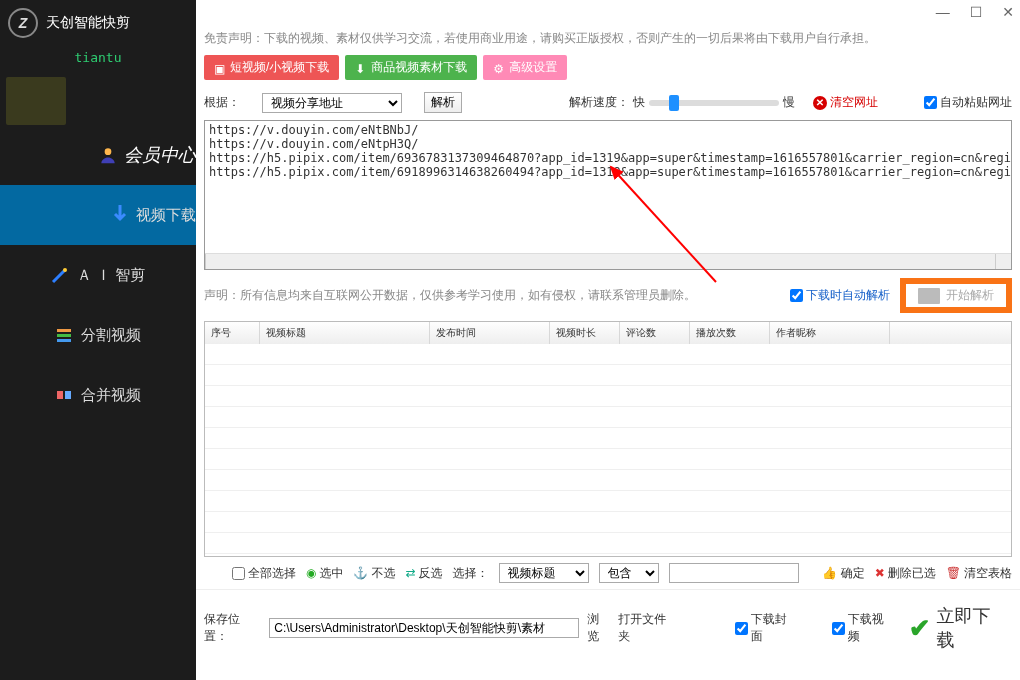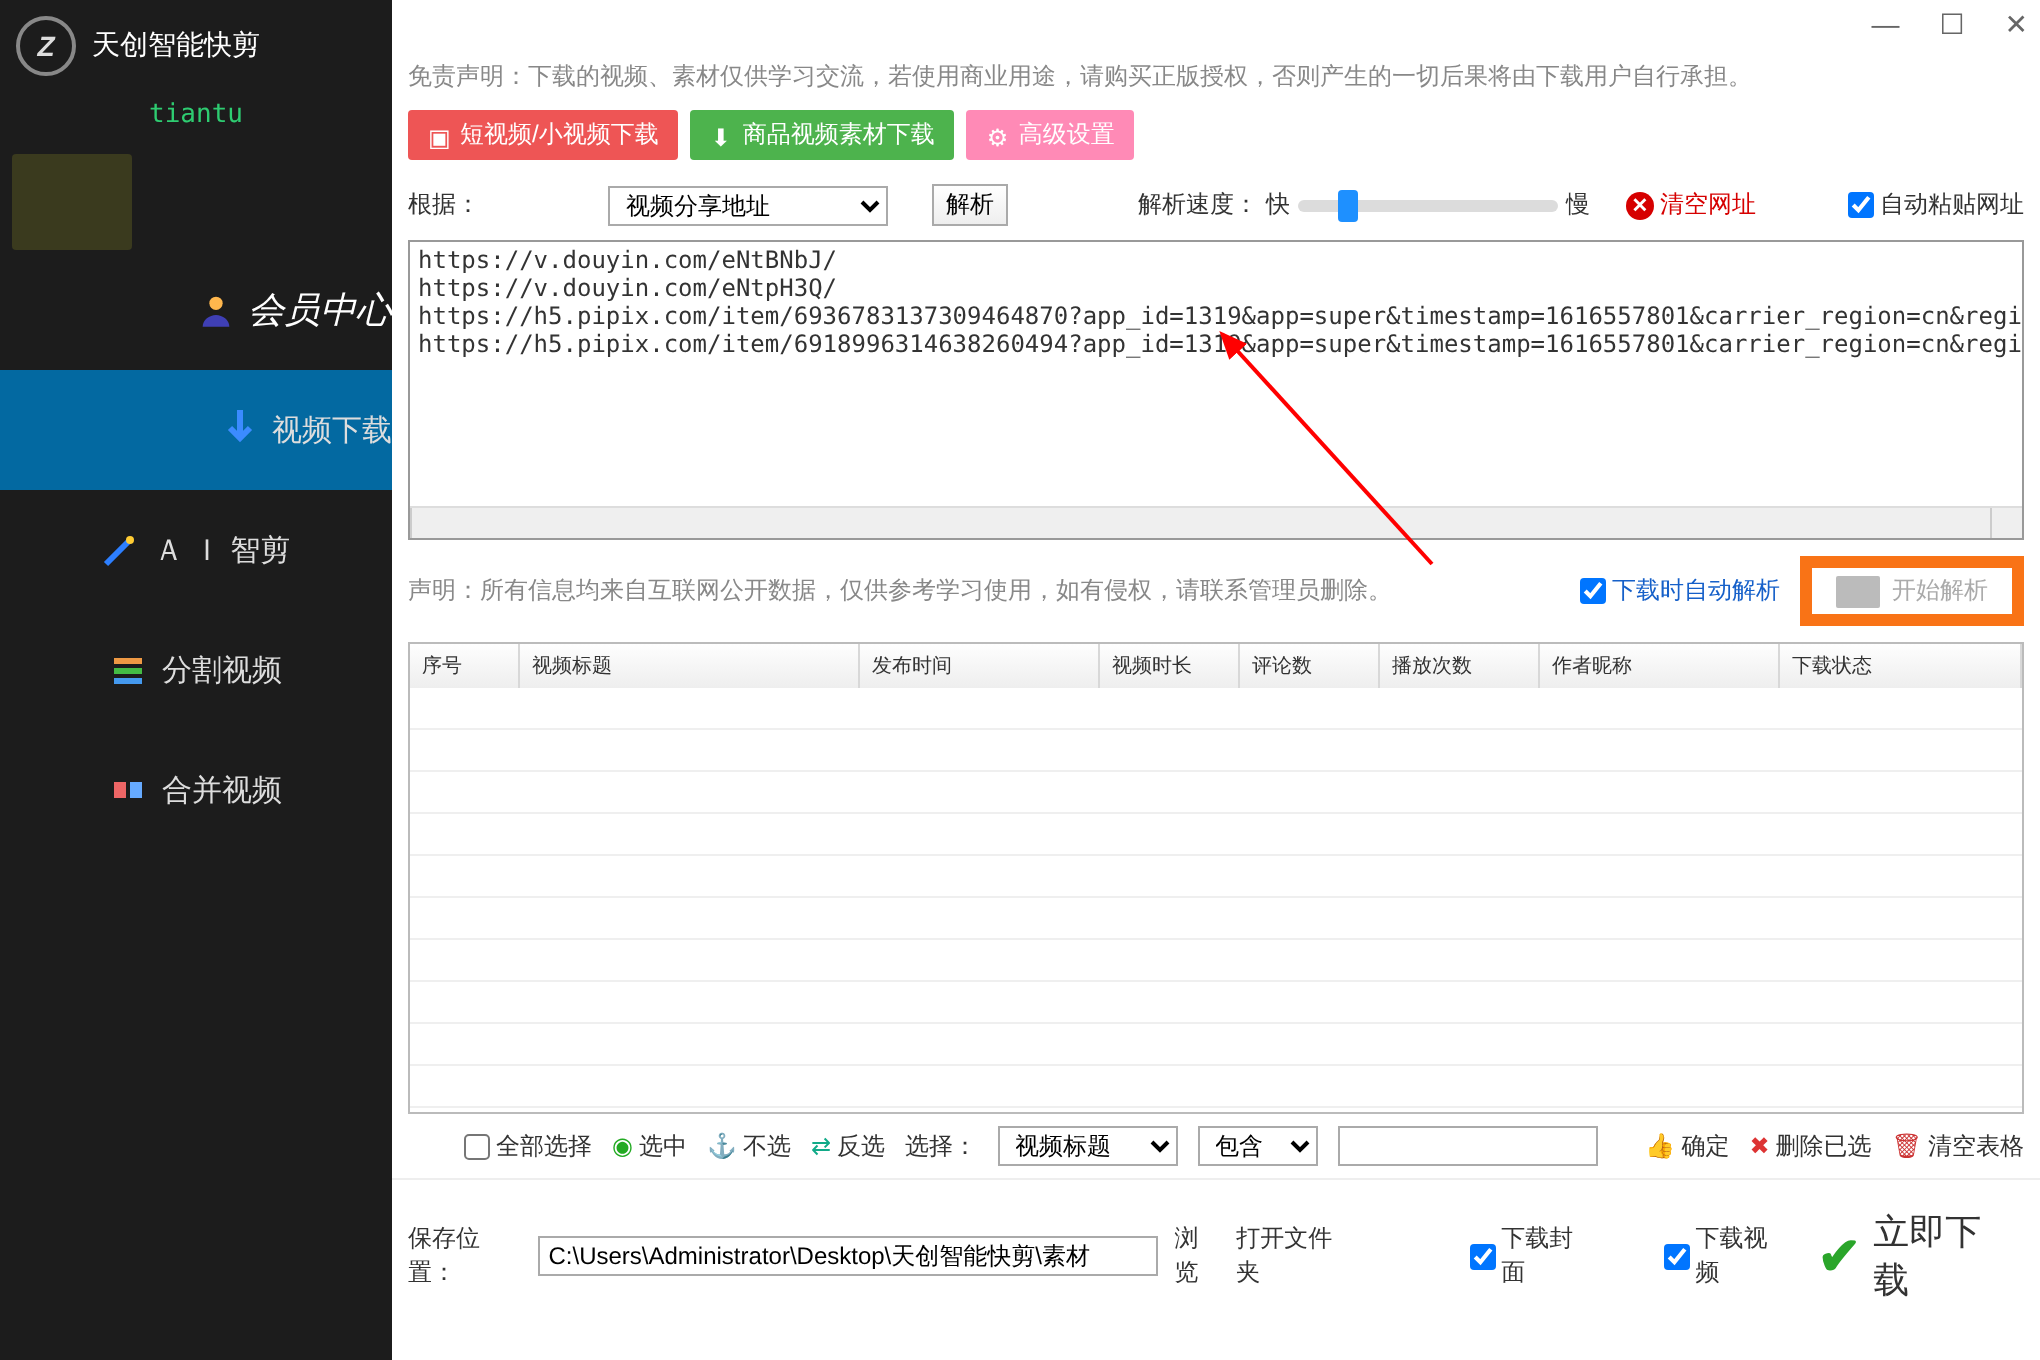--- a/index.html
+++ b/index.html
@@ -137,21 +137,21 @@
           <span>商品视频素材下载</span>
         </div>
       <div class="tab pink">
           <span class="hdicon">⚙</span>
           <span>高级设置</span>
         </div>
     </div>
 
     <div class="row">
       <span>根据：</span>
-      <select style="width:140px;margin-left:42px;"><option>视频分享地址</option></select>
+      <select style="width:140px;"><option>视频分享地址</option></select>
       <button class="btn-small">解析</button>
       <div class="speed">
         <span>解析速度：</span>
         <span>快</span>
         <div class="slider">
             <div class="thumb"></div>
           </div>
         <span>慢</span>
         <span style="width:10px"></span>
         <span class="clr">
@@ -203,21 +203,20 @@
 
     <div class="table cols">
       <div class="th">
         <div class="c1">序号</div>
         <div class="c2">视频标题</div>
         <div class="c3">发布时间</div>
         <div class="c4">视频时长</div>
         <div class="c5">评论数</div>
         <div class="c6">播放次数</div>
         <div class="c7">作者昵称</div>
-        <div class="c8">下载状态</div>
       </div>
       <div class="tbody">
         <div class="r"></div>
           <div class="r"></div>
           <div class="r"></div>
           <div class="r"></div>
           <div class="r"></div>
           <div class="r"></div>
           <div class="r"></div>
           <div class="r"></div>

